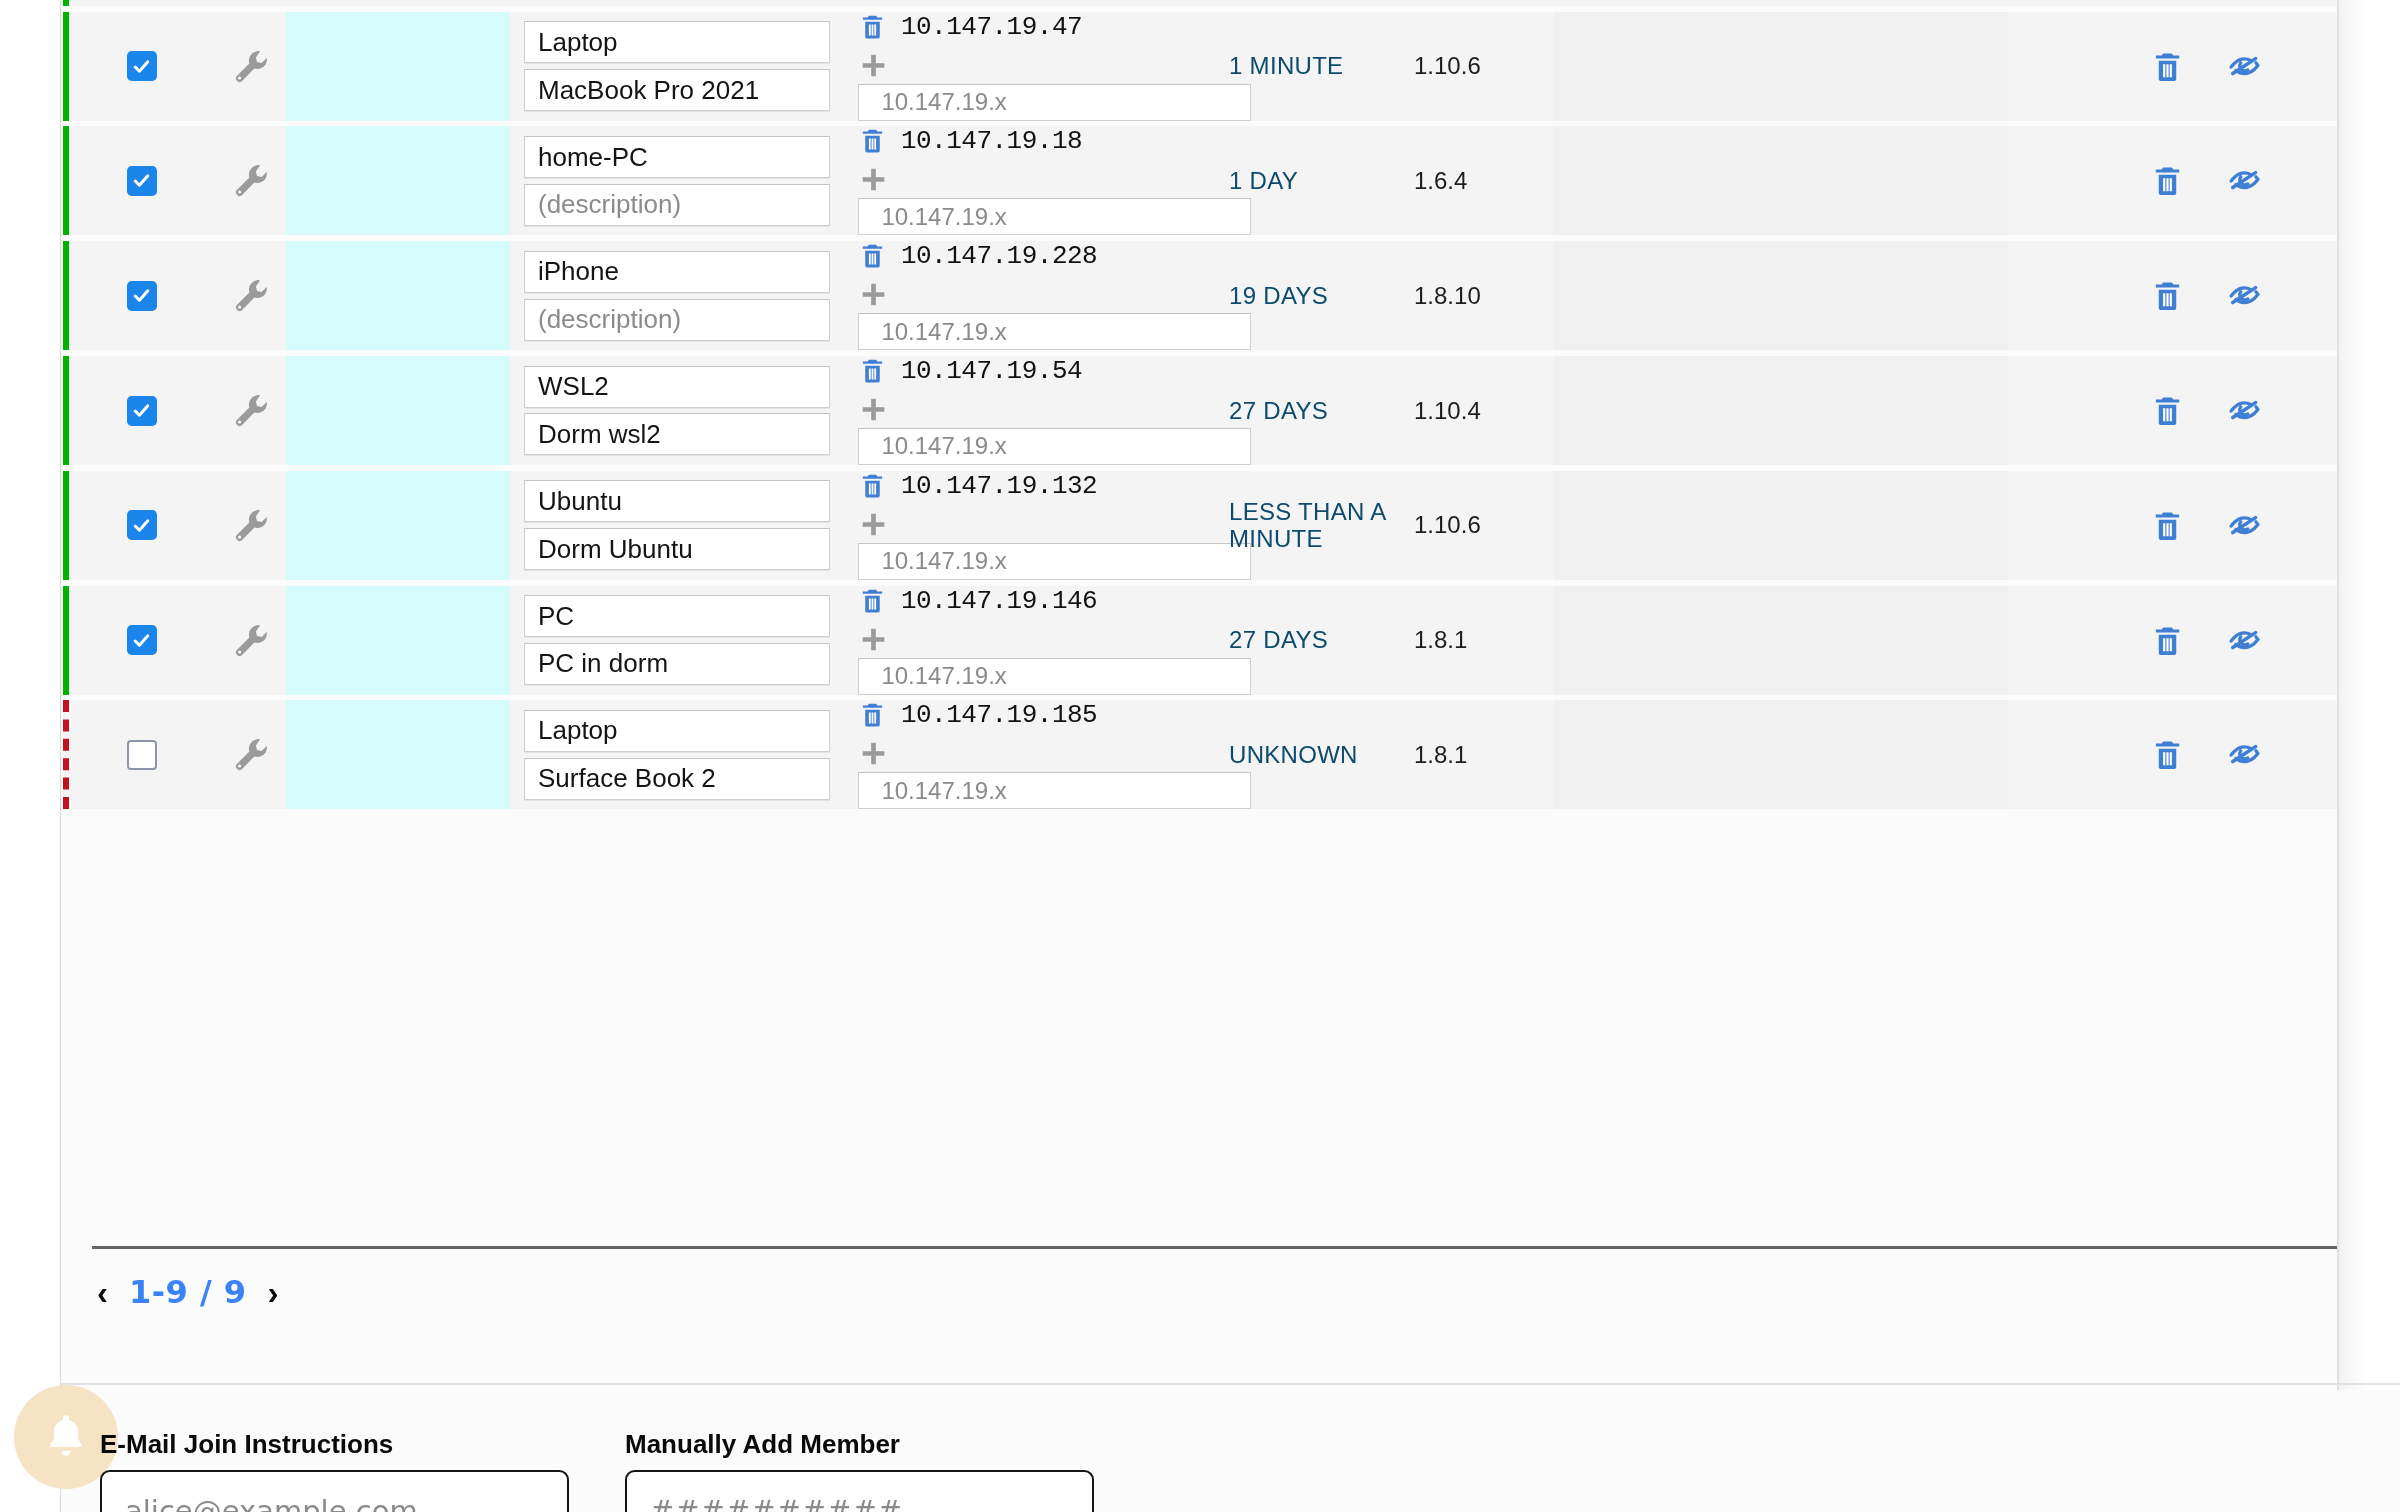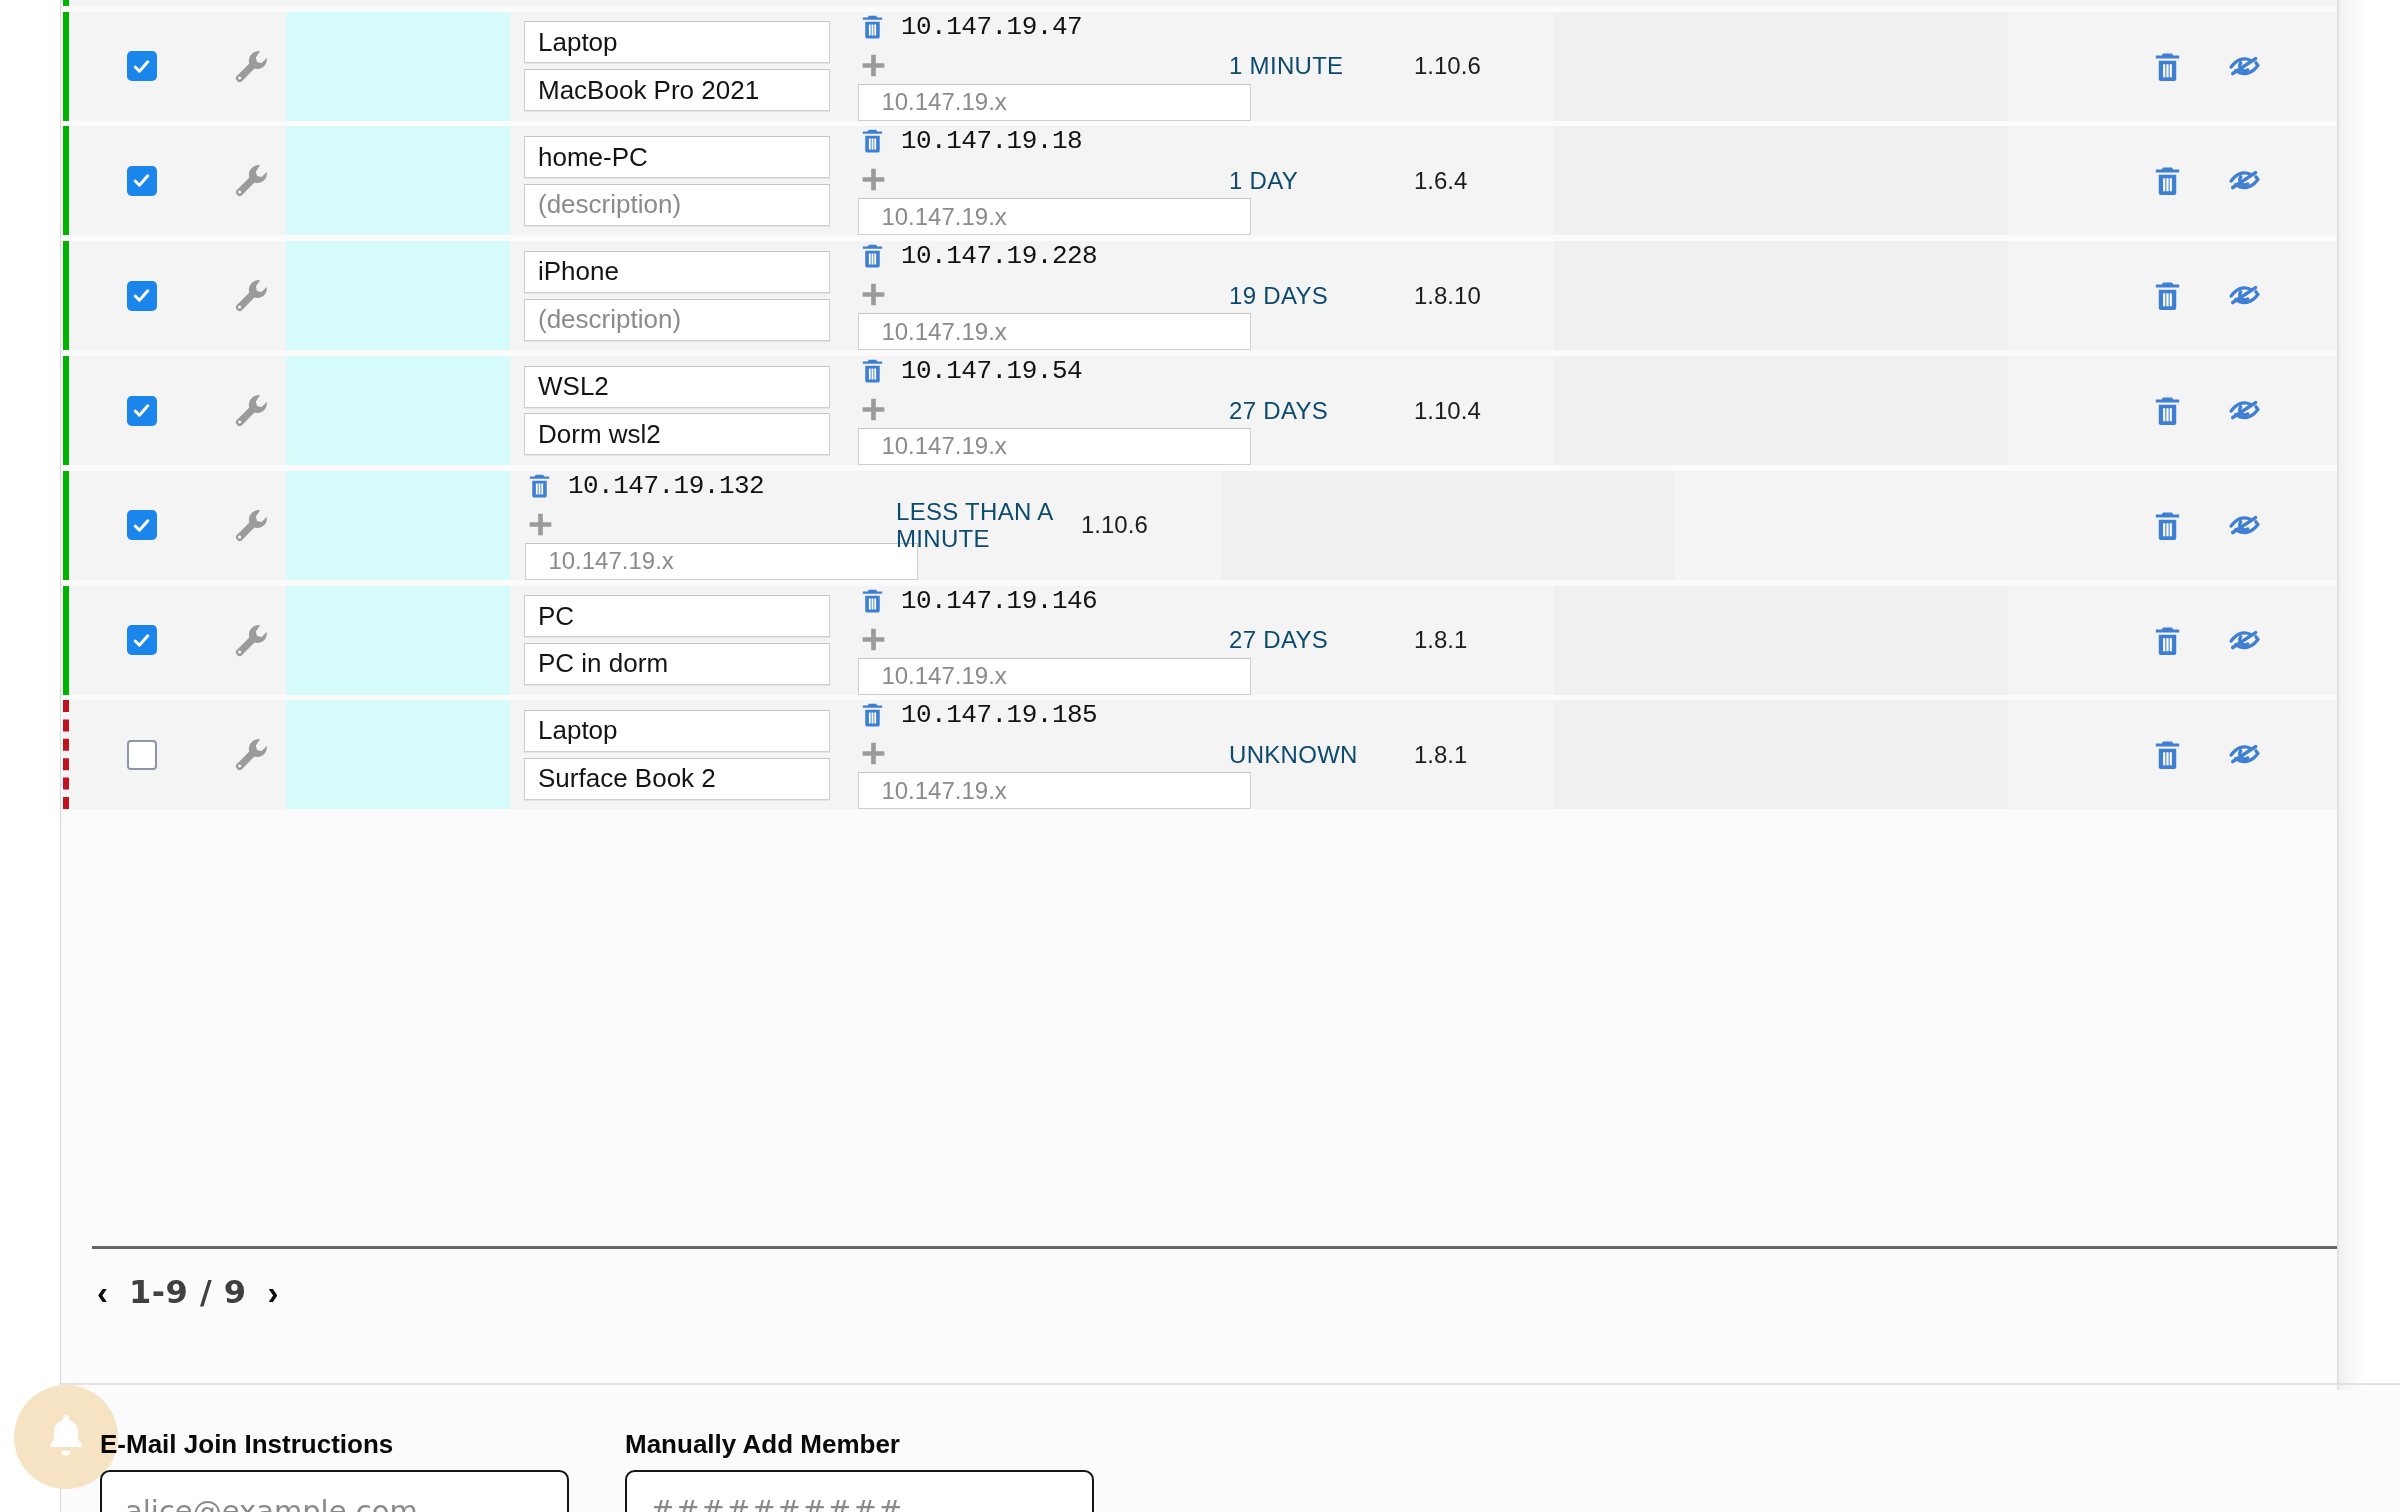--- a/index.html
+++ b/index.html
@@ -212,21 +212,21 @@
   .pager {
     position: absolute;
     left: 97px; top: 1265px;
     display: flex;
     align-items: center;
     gap: 21px;
     height: 54px;
   }
   .pager .chev { font-size: 33px; font-weight: 700; color: #0a0a0a; line-height: 1; }
   .pager .plabel {
-    font-size: 32px; font-weight: 700; color: #404040;
+    font-size: 32px; font-weight: 700; color: #3b82f6;
     font-family: "DejaVu Sans", sans-serif;
     letter-spacing: 0.5px;
   }
 
   
   .footer-rule {
     position: absolute;
     left: 61px; top: 1383px;
     width: 2339px; height: 1.9px;
     background: #e2e2e2;
@@ -523,20 +523,24 @@
           </div>
           <div class="cell-wrench">
             <span class="icon-btn">
               <svg class="wrench" viewBox="0 0 24 24">
                 <path fill="#9b9b9b" d="M17.9 2.6a5.9 5.9 0 0 0-6.6 7.6L3.6 17.9a1.9 1.9 0 0 0 0 2.7l.4.4a1.9 1.9 0 0 0 2.7 0l7.7-7.7a5.9 5.9 0 0 0 7.6-6.6l-3.2 3.2-2.8-.7-.7-2.8 2.6-3.8z"></path>
                 <circle cx="5.3" cy="19.1" r="0.95" fill="#fafafa"></circle>
               </svg>
             </span>
           </div>
           <div class="cell-auth"></div>
+          <div class="cell-names">
+            <div class="tinput">Ubuntu</div>
+            <div class="tinput">Dorm Ubuntu</div>
+          </div>
           <div class="cell-ips">
             <div class="ipline">
               <span class="icon-btn"><svg width="29" height="29" viewBox="0 0 24 24">
                   <path fill="#3e7fd4" d="M9 3h6l1 1.5h4V6.5H4V4.5h4L9 3z"></path>
                   <path fill="#3e7fd4" d="M6 8h12v12.2A1.8 1.8 0 0 1 16.2 22H7.8A1.8 1.8 0 0 1 6 20.2V8z"></path>
                   <path fill="#ffffff" d="M9 10.4h1.5v9H9zM11.25 10.4h1.5v9h-1.5zM13.5 10.4H15v9h-1.5z"></path>
                 </svg></span>
               <span class="ipaddr">10.147.19.132</span>
             </div>
             <div class="plusrow">

